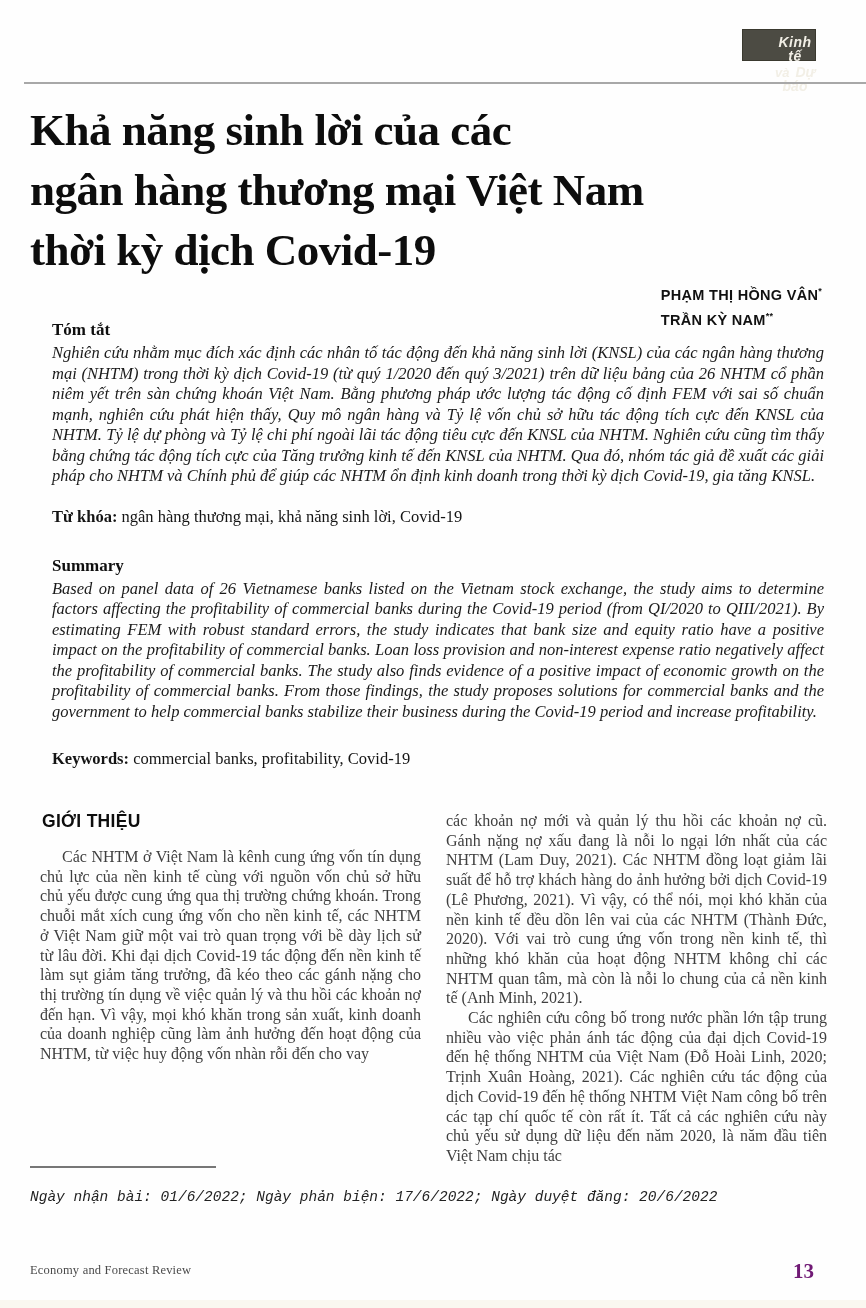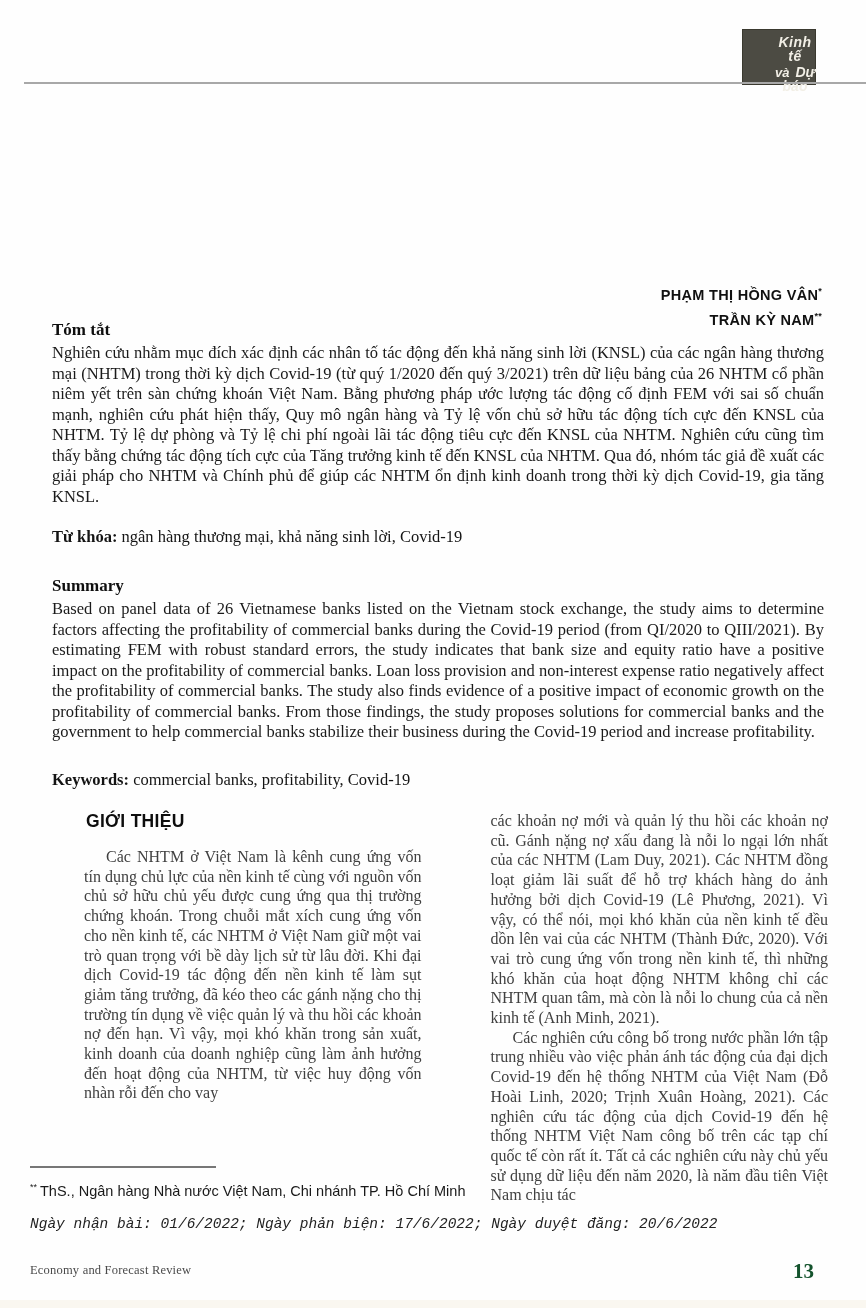--- a/index.html
+++ b/index.html
@@ -10,21 +10,21 @@
     margin:0 auto;
     overflow:hidden;
     font-family:"Liberation Serif", serif;
     color:#141414;
   }
   *{box-sizing:border-box;}
 
   
   .logo-badge{
     position:absolute;top:29px;right:50px;
-    width:74px;height:56px;
+    width:74px;height:32px;
     background:#4c4b43;
     border:1px solid #3a392f;
     color:#f2efe6;
     font-family:"Liberation Sans", sans-serif;
     font-weight:bold;font-style:italic;
     text-align:center;
     line-height:1;
     padding-top:5px;
     padding-left:32px;
   }
@@ -40,54 +40,55 @@
   .title{
     position:absolute;top:100px;left:30px;width:810px;
     font-size:45px;font-weight:bold;
     line-height:60px;
     letter-spacing:-0.5px;
     color:#0d0d0d;
   }
 
   .authors{
     position:absolute;top:281px;right:44px;
-    text-align:right;
+    text-align:left;
     font-family:"Liberation Sans", sans-serif;
     font-weight:bold;
     font-size:14.5px;
     line-height:21px;
     letter-spacing:.3px;
     color:#111;
   }
   .authors sup{font-size:9px;}
 
   .abstract-wrap{
     position:absolute;top:320px;left:52px;width:772px;
     font-size:16.5px;
   }
   .sec-head{
     font-weight:bold;font-size:17px;margin:0 0 3px 0;color:#0f0f0f;
   }
   .abs-text{
     margin:0;
+    font-style:italic;
     text-align:justify;
     line-height:20.5px;
     color:#1a1a1a;
   }
   .kw-line{margin:20px 0 0 0;line-height:20px;}
   .kw-line .lbl{font-weight:bold;font-style:normal;}
   .kw-line .val{}
   .summary-head{margin-top:29px;}
   .kw-en{margin-top:27px;}
 
   .body-wrap{
     position:absolute;top:811px;left:40px;width:788px;
     display:flex;gap:25px;
   }
-  .col{width:381px;margin-left:44px;}
+  .col{width:381px;}
   .intro-head{
     font-family:"Liberation Sans", sans-serif;
     font-weight:bold;
     font-size:17.5px;
     letter-spacing:.3px;
     margin:0 0 15px 2px;
     color:#0d0d0d;
   }
   .body-par{
     margin:0;
@@ -120,39 +121,44 @@
 
   .footer-name{
     position:absolute;left:30px;bottom:30px;
     font-size:12.5px;
     color:#4a4a4a;
     letter-spacing:.2px;
     text-align:right;
   }
   .footer-page{
     position:absolute;right:52px;bottom:24px;
-    font-size:21px;font-weight:bold;color:#14532d;
+    font-size:21px;font-weight:bold;color:#701a75;
   }
   .bottom-strip{
     position:absolute;left:0;right:0;bottom:0;height:8px;
     background:#faf7f0;
   }
 </style>
 </head>
 <body>
 
 <div class="page">
 
   <div class="logo-badge">
     <div class="l1">Kinh tế</div>
     <div class="l2"><span class="small">và</span><span>Dự báo</span></div>
   </div>
 
   <div class="top-rule"></div>
 
+  <div class="title">
+    <div>Khả năng sinh lời của các</div>
+    <div>ngân hàng thương mại Việt Nam</div>
+    <div>thời kỳ dịch Covid-19</div>
+  </div>
 
   <div class="authors">
     <div><span>PHẠM THỊ HỒNG VÂN</span><sup>*</sup></div>
     <div><span>TRẦN KỲ NAM</span><sup>**</sup></div>
   </div>
 
   <div class="abstract-wrap">
     <h3 class="sec-head">Tóm tắt</h3>
     <p class="abs-text">Nghiên cứu nhằm mục đích xác định các nhân tố tác động đến khả năng sinh lời (KNSL) của các ngân hàng thương mại (NHTM) trong thời kỳ dịch Covid-19 (từ quý 1/2020 đến quý 3/2021) trên dữ liệu bảng của 26 NHTM cổ phần niêm yết trên sàn chứng khoán Việt Nam. Bằng phương pháp ước lượng tác động cố định FEM với sai số chuẩn mạnh, nghiên cứu phát hiện thấy, Quy mô ngân hàng và Tỷ lệ vốn chủ sở hữu tác động tích cực đến KNSL của NHTM. Tỷ lệ dự phòng và Tỷ lệ chi phí ngoài lãi tác động tiêu cực đến KNSL của NHTM. Nghiên cứu cũng tìm thấy bằng chứng tác động tích cực của Tăng trưởng kinh tế đến KNSL của NHTM. Qua đó, nhóm tác giả đề xuất các giải pháp cho NHTM và Chính phủ để giúp các NHTM ổn định kinh doanh trong thời kỳ dịch Covid-19, gia tăng KNSL.</p>
 
@@ -170,21 +176,20 @@
       <p class="body-par indent">Các NHTM ở Việt Nam là kênh cung ứng vốn tín dụng chủ lực của nền kinh tế cùng với nguồn vốn chủ sở hữu chủ yếu được cung ứng qua thị trường chứng khoán. Trong chuỗi mắt xích cung ứng vốn cho nền kinh tế, các NHTM ở Việt Nam giữ một vai trò quan trọng với bề dày lịch sử từ lâu đời. Khi đại dịch Covid-19 tác động đến nền kinh tế làm sụt giảm tăng trưởng, đã kéo theo các gánh nặng cho thị trường tín dụng về việc quản lý và thu hồi các khoản nợ đến hạn. Vì vậy, mọi khó khăn trong sản xuất, kinh doanh của doanh nghiệp cũng làm ảnh hưởng đến hoạt động của NHTM, từ việc huy động vốn nhàn rỗi đến cho vay</p>
     </div>
     <div class="col">
       <p class="body-par">các khoản nợ mới và quản lý thu hồi các khoản nợ cũ. Gánh nặng nợ xấu đang là nỗi lo ngại lớn nhất của các NHTM (Lam Duy, 2021). Các NHTM đồng loạt giảm lãi suất để hỗ trợ khách hàng do ảnh hưởng bởi dịch Covid-19 (Lê Phương, 2021). Vì vậy, có thể nói, mọi khó khăn của nền kinh tế đều dồn lên vai của các NHTM (Thành Đức, 2020). Với vai trò cung ứng vốn trong nền kinh tế, thì những khó khăn của hoạt động NHTM không chỉ các NHTM quan tâm, mà còn là nỗi lo chung của cả nền kinh tế (Anh Minh, 2021).</p>
       <p class="body-par indent">Các nghiên cứu công bố trong nước phần lớn tập trung nhiều vào việc phản ánh tác động của đại dịch Covid-19 đến hệ thống NHTM của Việt Nam (Đỗ Hoài Linh, 2020; Trịnh Xuân Hoàng, 2021). Các nghiên cứu tác động của dịch Covid-19 đến hệ thống NHTM Việt Nam công bố trên các tạp chí quốc tế còn rất ít. Tất cả các nghiên cứu này chủ yếu sử dụng dữ liệu đến năm 2020, là năm đầu tiên Việt Nam chịu tác</p>
     </div>
   </div>
 
   <div class="footnote-rule"></div>
   <div class="footnotes">
-    <div><sup>**</sup><span>ThS., Ngân hàng Nhà nước Việt Nam, Chi nhánh TP. Hồ Chí Minh</span></div>
     <div class="fn-dates">Ngày nhận bài: 01/6/2022; Ngày phản biện: 17/6/2022; Ngày duyệt đăng: 20/6/2022</div>
   </div>
 
   <div class="footer-name">Economy and Forecast Review</div>
   <div class="footer-page">13</div>
   <div class="bottom-strip"></div>
 
 </div>
 
 </body></html>

